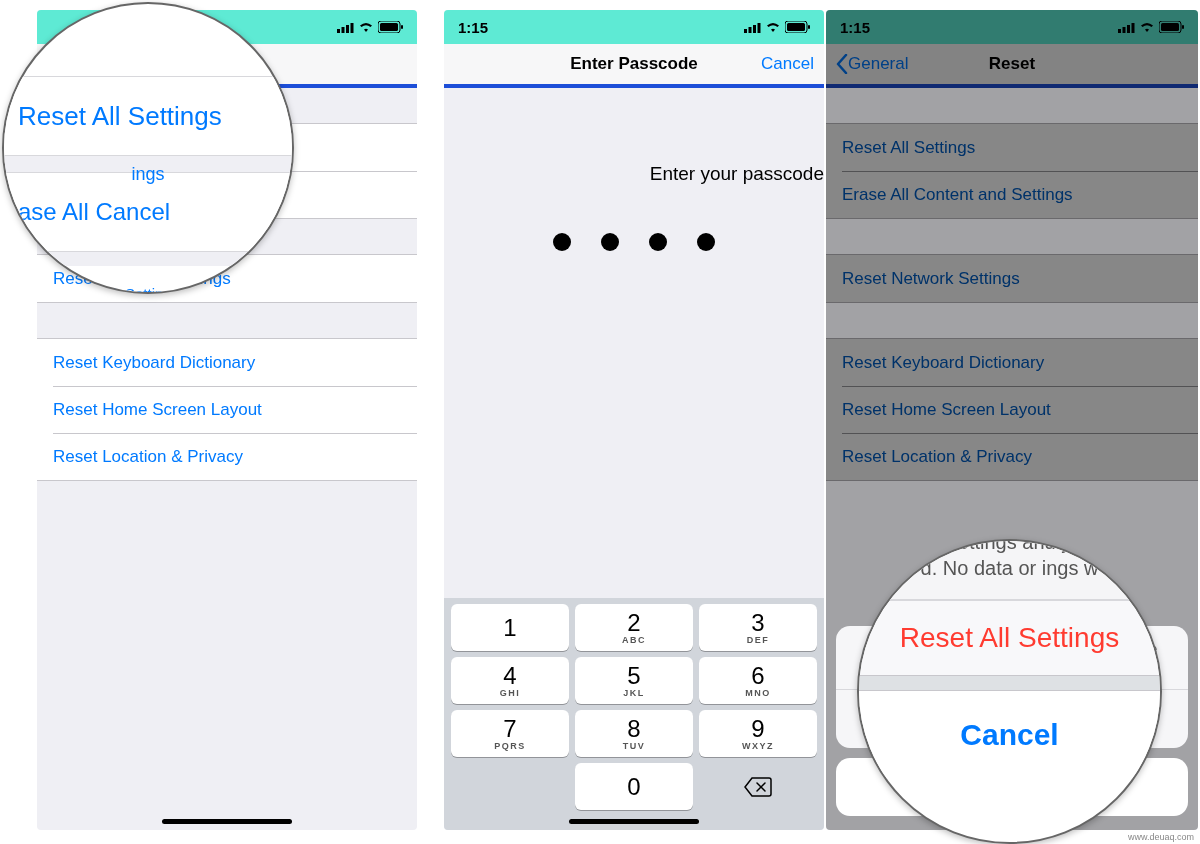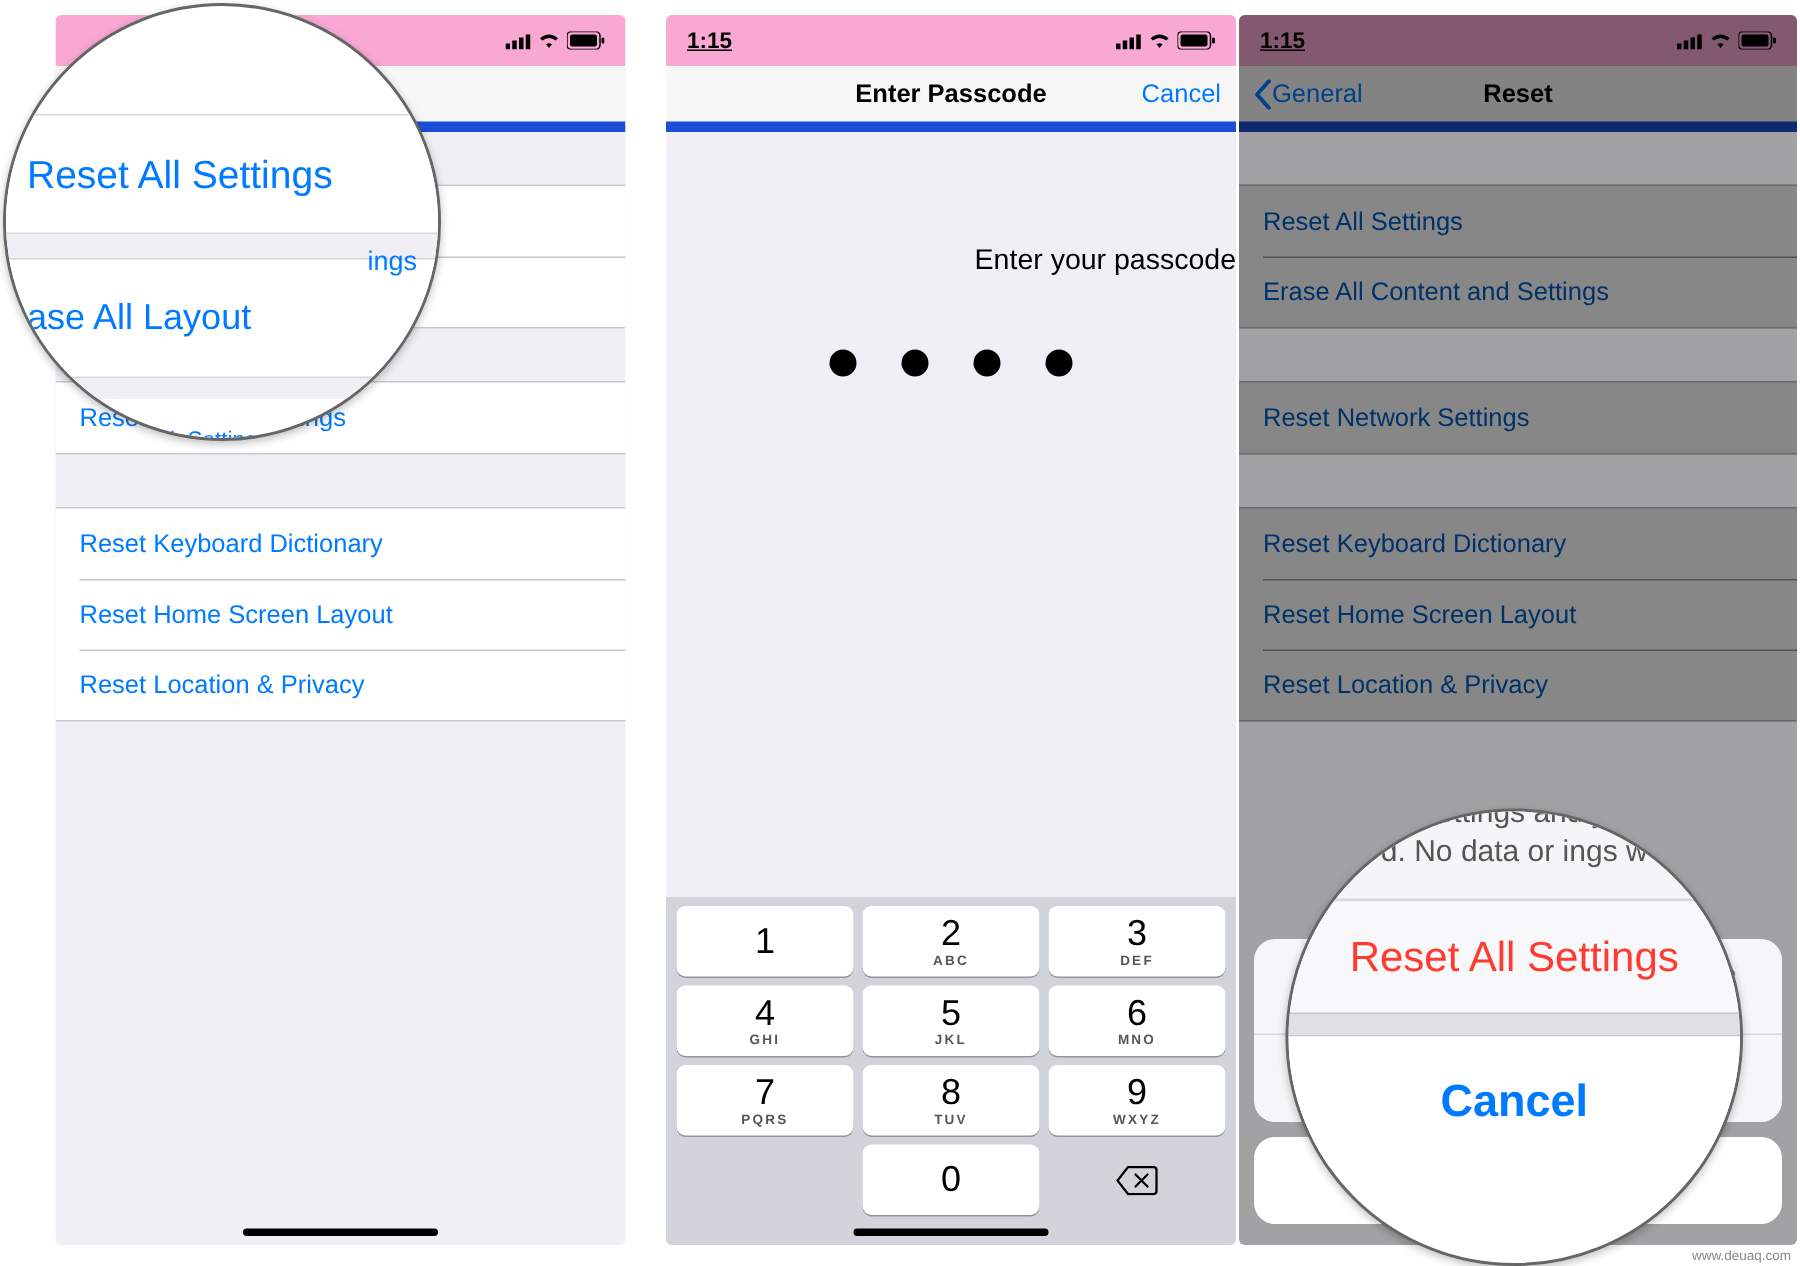--- a/index.html
+++ b/index.html
@@ -1,23 +1,23 @@
 <!DOCTYPE html>
 <html><head>
 <meta charset="utf-8">
 <style>
   * { box-sizing: border-box; margin: 0; padding: 0; }
   body { font-family: -apple-system, "Helvetica Neue", Helvetica, Arial, sans-serif; background:#fff; width:1200px; height:844px; overflow:hidden; }
   .stage { position:relative; width:1200px; height:844px; }
   .phone { position:absolute; top:10px; width:380px; height:820px; background:#efeff4; border-radius:4px; overflow:hidden; }
   .p1 { left:37px; } .p2 { left:444px; } .p3 { left:826px; width:372px; }
-  .statusbar { height:34px; display:flex; justify-content:space-between; align-items:center; padding:0 14px; font-size:14px; font-weight:600; background:#f9a8d4;text-decoration:underline; }
+  .statusbar { height:34px; display:flex; justify-content:space-between; align-items:center; padding:0 14px; font-size:14px; font-weight:600; background:#5eead4; }
   .statusbar .time { font-size:15px; }
   .sb-icons { display:flex; gap:4px; align-items:center; }
-  .navbar { height:44px; display:flex; align-items:center; justify-content:space-between; padding:0 10px; border-bottom:7px solid #1d4ed8; background:#f7f7f8; }
+  .navbar { height:44px; display:flex; align-items:center; justify-content:space-between; padding:0 10px; border-bottom:4px solid #1d4ed8; background:#f7f7f8; }
   .nav-left, .nav-right { flex:0 0 80px; font-size:17px; color:#007aff; display:flex; align-items:center; }
   .nav-right { justify-content:flex-end; }
   .nav-title { flex:1; text-align:center; font-size:17px; font-weight:600; }
   .nav-left svg { width:12px; height:20px; }
   .group { margin-top:35px; background:#fff; border-top:1px solid #c8c7cc; border-bottom:1px solid #c8c7cc; }
   .cell { position:relative; height:47px; display:flex; align-items:center; padding:0 16px; font-size:17px; color:#007aff; }
   .cell + .cell::before { content:""; position:absolute; top:0; left:16px; right:0; height:1px; background:#c8c7cc; }
   
   .keypad-area { position:absolute; bottom:0; left:0; right:0; background:#d1d5db; padding:6px 6px 14px 6px; }
   .keyrow { display:flex; gap:6px; margin-bottom:6px; justify-content:center; }
@@ -246,22 +246,22 @@
         <div class="sheet-btn red">Reset All Settings</div>
       </div>
       <div class="sheet-cancel">Cancel</div>
     </div>
     <div class="homebar"></div>
   </div>
 
   <div class="mag m1">
     <div class="mag-inner">
       <div class="bigcell">Reset All Settings</div>
-      <div class="smallgap" style="text-align:right;padding:8px 14px;font-size:18px;color:#007aff">ings</div>
-      <div class="bigcell" style="font-size:24px">ase All Layout</div>
+      <div class="smallgap" style="text-align:center;padding:8px 14px;font-size:18px;color:#007aff">ings</div>
+      <div class="bigcell" style="font-size:24px">ase All Cancel</div>
       <div style="height:14px;background:#efeff4"></div>
       <div style="padding:19px 16px;font-size:15px;color:#007aff;white-space:pre">Res                k Settings</div>
     </div>
   </div>
 
   <div class="mag m2">
     <div class="mag-inner">
       <div class="bigmsg">
         <div>settings and y</div>
         <div>d. No data or ings w</div>

